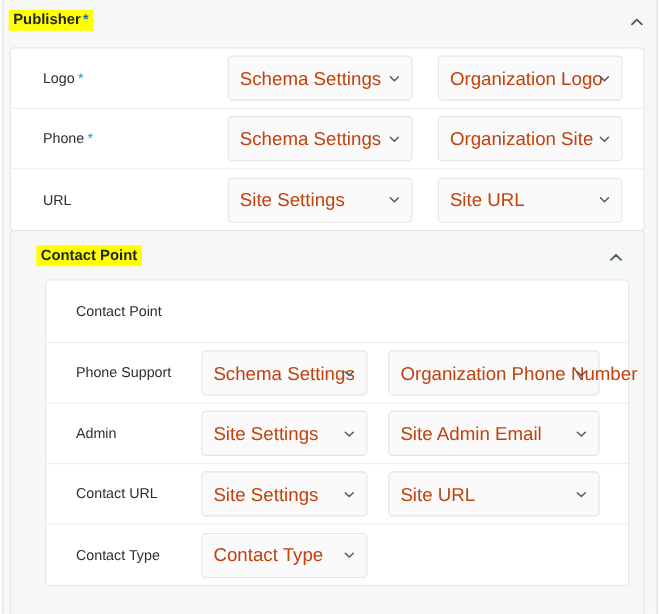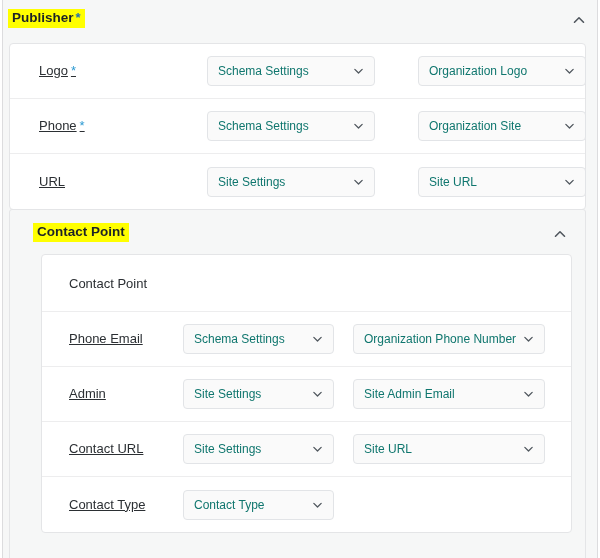--- a/index.html
+++ b/index.html
@@ -94,60 +94,59 @@
 
   .row-label {
     position: absolute;
     left: 29px;
     top: 50%;
     transform: translateY(-50%);
     font-size: 13px;
     color: #2b2f33;
     white-space: nowrap;
     line-height: 16px;
-    text-decoration: underline;
   }
   .row-label .req {
     color: #2d9ad2;
     margin-left: 3px;
     font-size: 13px;
   }
 
   .select {
     position: absolute;
     top: 50%;
     transform: translateY(-50%);
-    height: 30px;
+    height: 41px;
     background: #fafafa;
     border: 1px solid #e2e4e7;
     border-radius: 4px;
     box-sizing: border-box;
-    color: #0f766e;
-    font-size: 12px;
+    color: #c2410c;
+    font-size: 17px;
   }
   .select .sel-text {
     position: absolute;
     left: 10px;
     top: 50%;
     transform: translateY(-50%);
     white-space: nowrap;
     line-height: 15px;
   }
   .select .sel-arrow {
     position: absolute;
     right: 9px;
     top: 50%;
     transform: translateY(-50%);
     width: 13px;
     height: 13px;
   }
   .select .sel-arrow svg { display: block; }
 
   .sel-a { left: 197px; width: 168px; }
-  .sel-b { left: 408px; width: 168px; }
+  .sel-b { left: 388px; width: 168px; }
 
   
   .subsection {
     position: absolute;
     left: 6px;
     width: 577px;
     background: #f6f7f7;
     border: 1px solid #e4e5e7;
     border-radius: 3px;
     box-sizing: border-box;
@@ -296,21 +295,21 @@
         </span>
       </div>
 
       <div class="subcard">
 
         <div class="row heading-row">
           <div class="heading-text">Contact Point</div>
         </div>
 
         <div class="row">
-          <div class="row-label">Phone Email</div>
+          <div class="row-label">Phone Support</div>
           <div class="select sel-a">
             <span class="sel-text">Schema Settings</span>
             <span class="sel-arrow">
               <svg width="13" height="13" viewBox="0 0 16 16" aria-hidden="true">
                   <path d="M3.5 6 L8 10.4 L12.5 6" fill="none" stroke="#50575e" stroke-width="1.6" stroke-linecap="round" stroke-linejoin="round"></path>
                 </svg>
             </span>
           </div>
           <div class="select sel-b">
             <span class="sel-text">Organization Phone Number</span>

